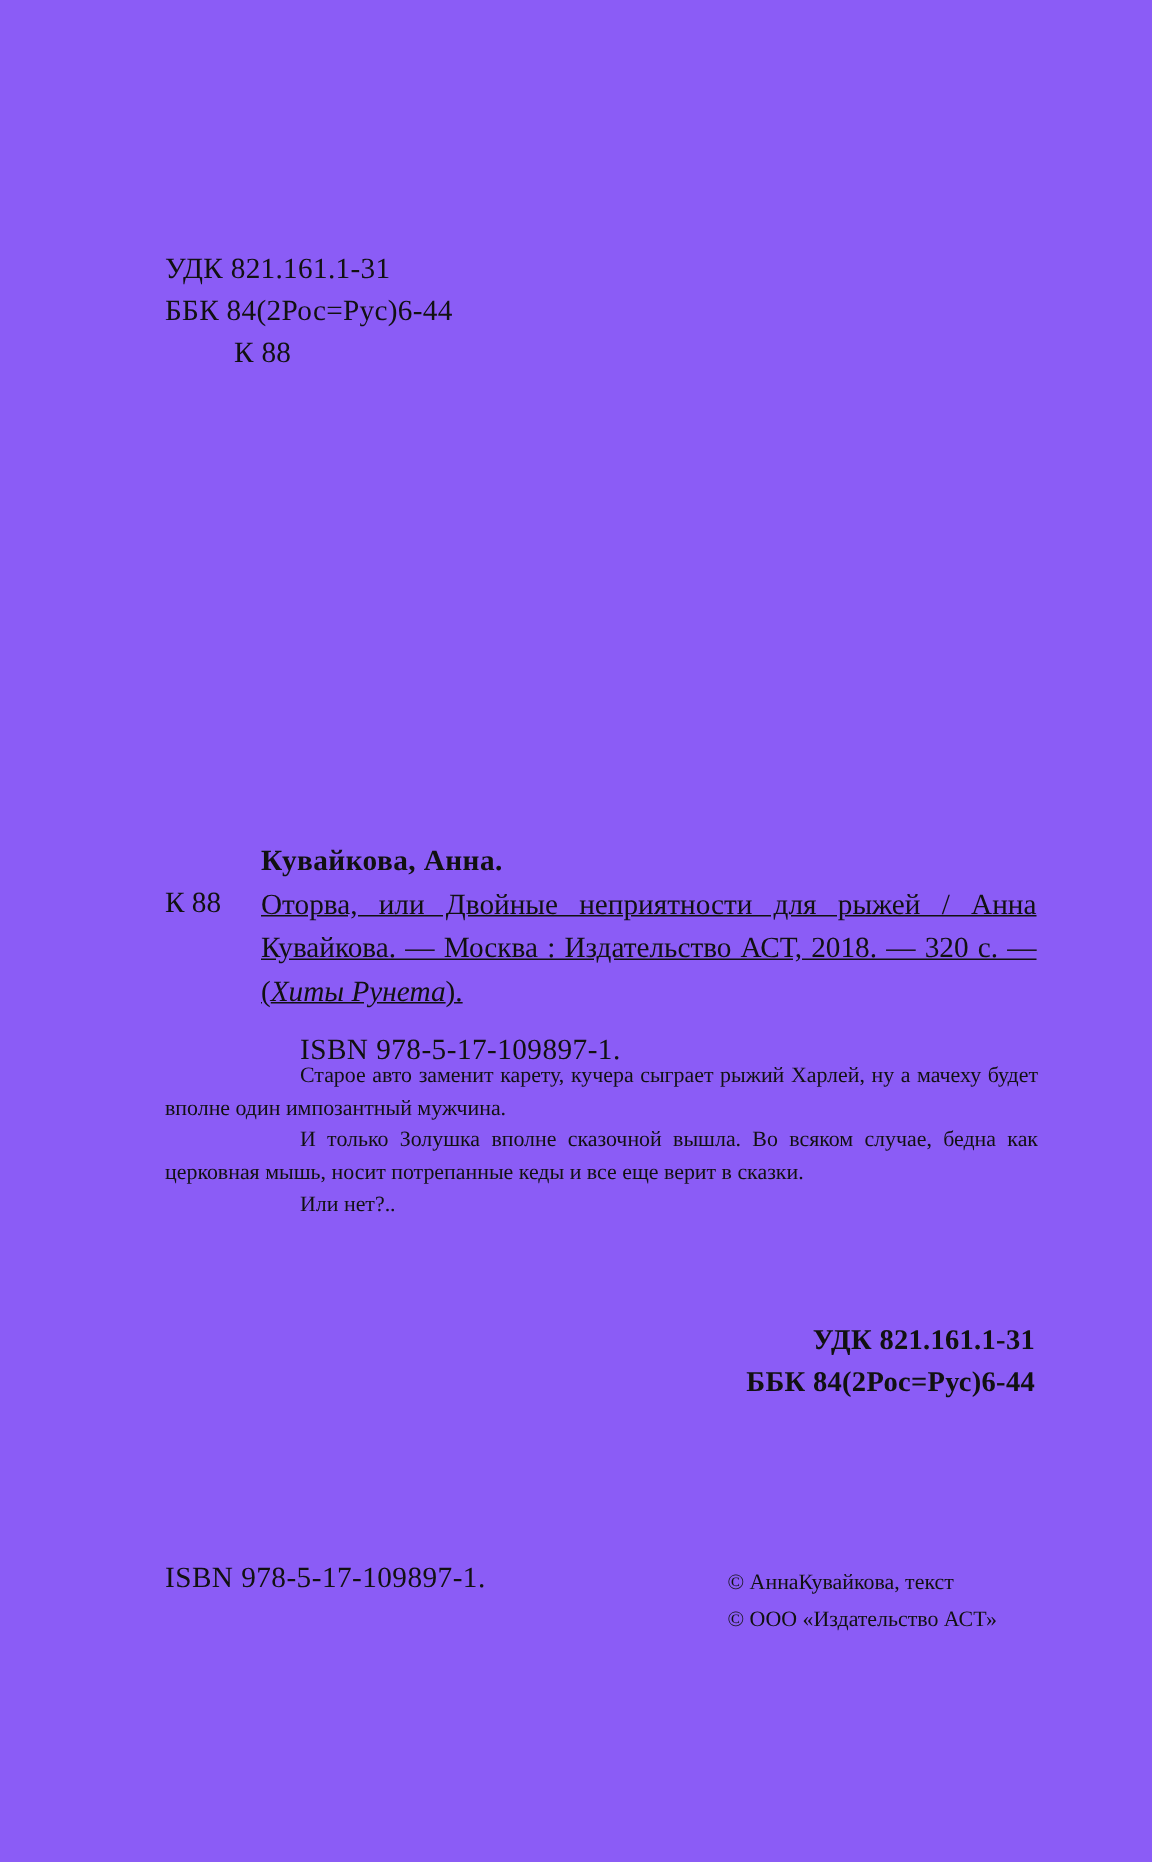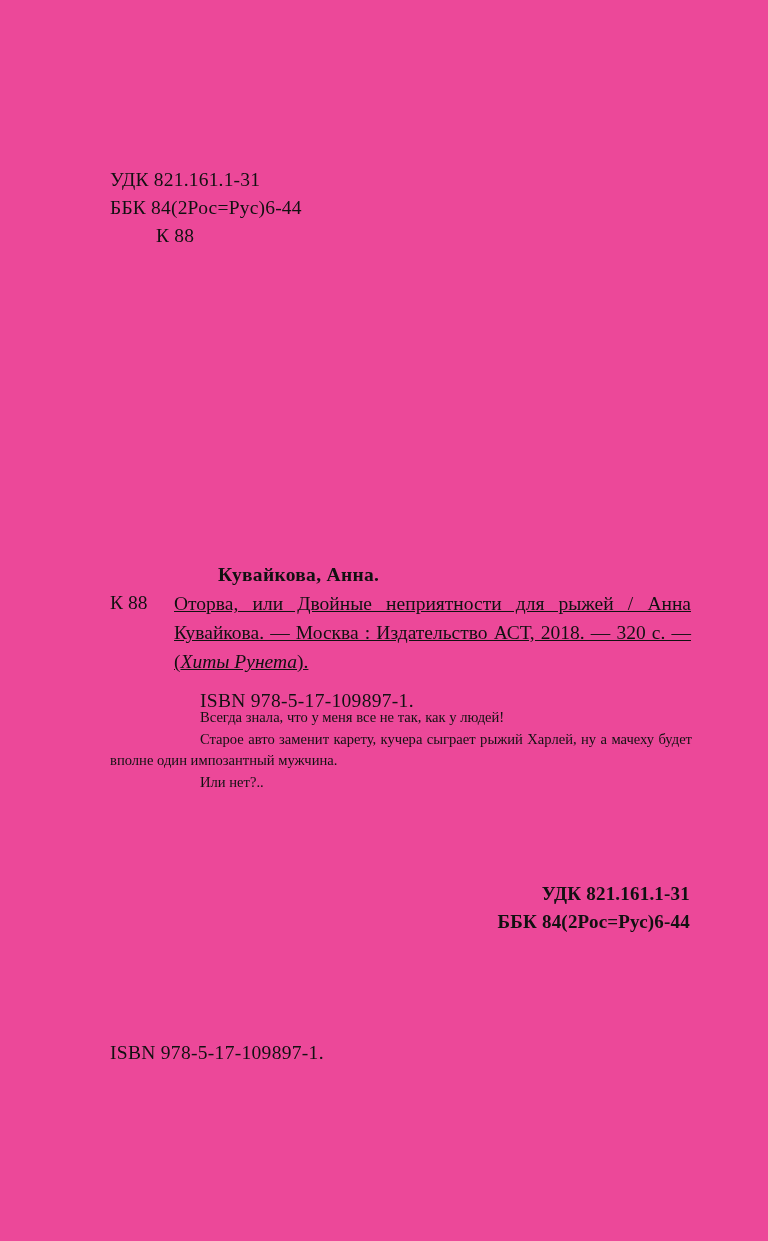--- a/index.html
+++ b/index.html
@@ -2,37 +2,37 @@
 <html><head>
 <meta charset="utf-8">
 <style>
   * { margin: 0; padding: 0; box-sizing: border-box; }
   html, body { background: #e8e8e8; }
   .page {
     position: relative;
     width: 768px;
     height: 1241px;
     margin: 0 auto;
-    background: #ec4899;
+    background: #8b5cf6;
     color: #111111;
     font-family: "Liberation Serif", "DejaVu Serif", serif;
     overflow: hidden;
   }
   .abs { position: absolute; }
 
   
   .top-codes { font-size: 19.5px; line-height: 28px; letter-spacing: 0.2px; }
   .top-codes .indent { padding-left: 46px; }
 
   
   .margin-code { font-size: 19.5px; }
 
   
   .entry { width: 517px; font-size: 19.5px; line-height: 29px; }
-  .entry .author { font-weight: bold; letter-spacing: 0.3px; margin-left: 44px; }
+  .entry .author { font-weight: bold; letter-spacing: 0.3px; }
   .entry .desc { text-align: justify; text-decoration: underline; }
   .entry .italic { font-style: italic; }
   .entry .isbn { margin-top: 10px; text-indent: 26px; letter-spacing: 0.3px; }
 
   
   .annotation { width: 582px; font-size: 14.6px; line-height: 21.6px; }
   .annotation p { text-align: justify; text-indent: 90px; }
 
   
   .codes-right { text-align: right; font-weight: bold; font-size: 19px; line-height: 28px; letter-spacing: 0.2px; }
@@ -54,26 +54,30 @@
 
   <div class="abs margin-code" style="left:110px; top:592px;">К 88</div>
 
   <div class="abs entry" style="left:174px; top:560px;">
     <p class="author">Кувайкова, Анна.</p>
     <p class="desc"><span>Оторва, или Двойные неприятности для рыжей / Анна Кувайкова. — Москва : Издательство АСТ, 2018. — 320 с. — (</span><span class="italic">Хиты Рунета</span><span>).</span></p>
     <p class="isbn">ISBN 978-5-17-109897-1.</p>
   </div>
 
   <div class="abs annotation" style="left:110px; top:707px;">
-    <p>Всегда знала, что у меня все не так, как у людей!</p>
     <p>Старое авто заменит карету, кучера сыграет рыжий Харлей, ну а мачеху будет вполне один импозантный мужчина.</p>
+    <p>И только Золушка вполне сказочной вышла. Во всяком случае, бедна как церковная мышь, носит потрепанные кеды и все еще верит в сказки.</p>
     <p>Или нет?..</p>
   </div>
 
   <div class="abs codes-right" style="right:78px; top:880px;">
     <div>УДК 821.161.1-31</div>
     <div>ББК 84(2Рос=Рус)6-44</div>
   </div>
 
   <div class="abs footer-isbn" style="left:110px; top:1042px;">ISBN 978-5-17-109897-1.</div>
 
+  <div class="abs copyright" style="left:485px; top:1043px;">
+    <div>© АннаКувайкова, текст</div>
+    <div>© ООО «Издательство АСТ»</div>
+  </div>
 
 </div>
 
 </body></html>

